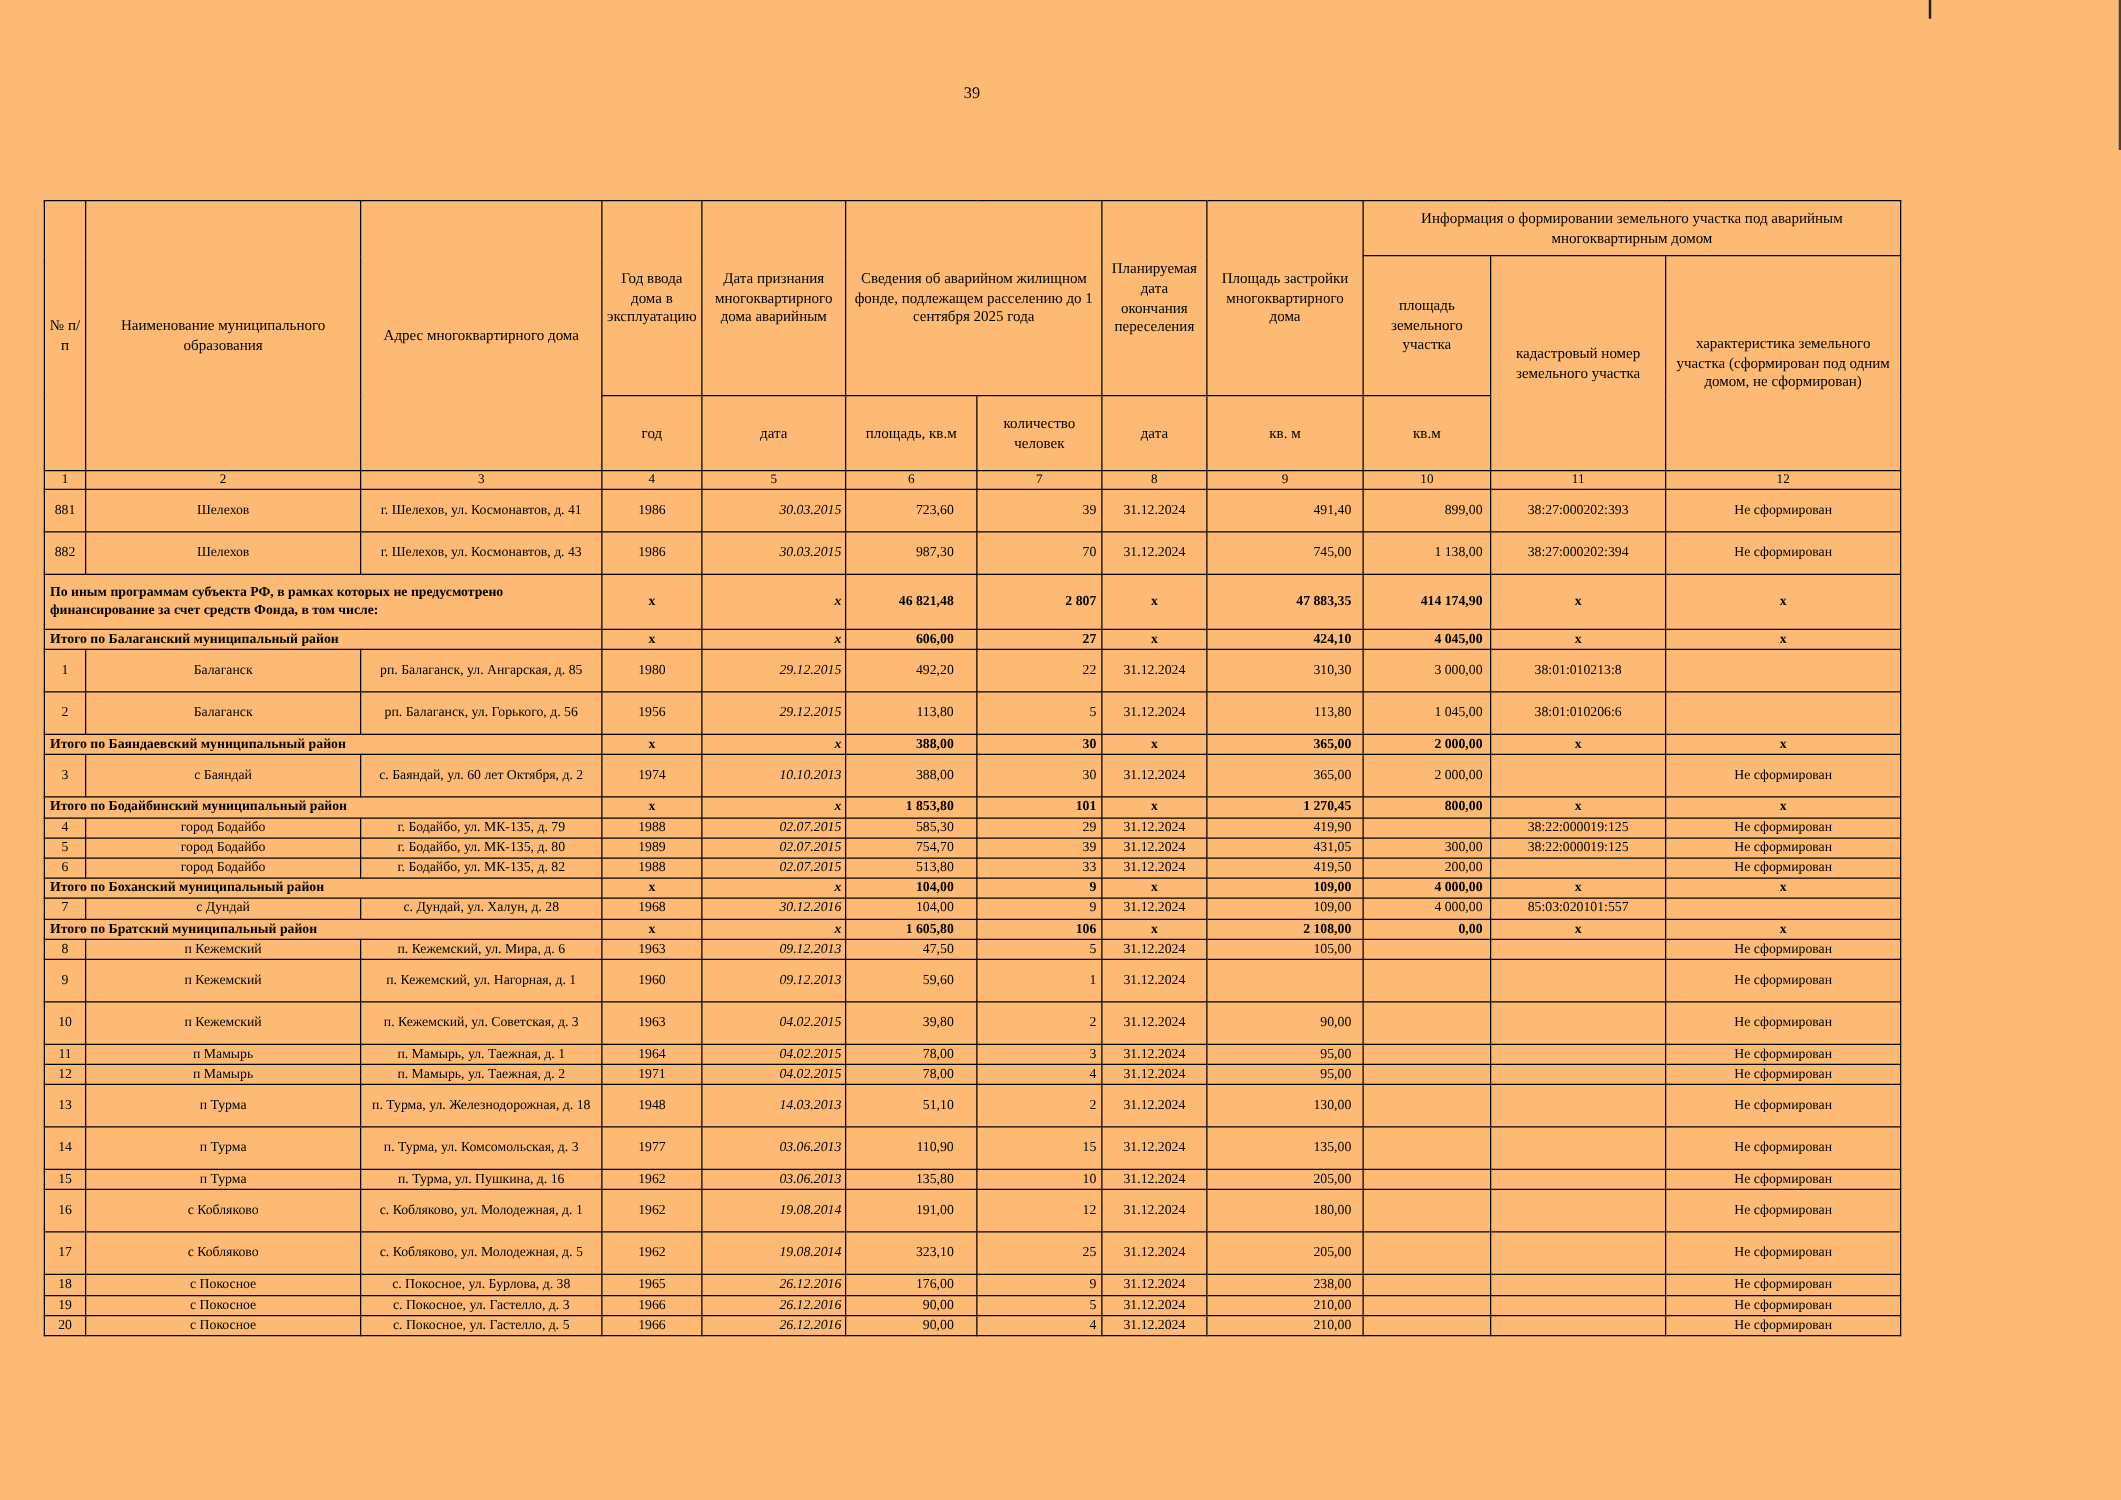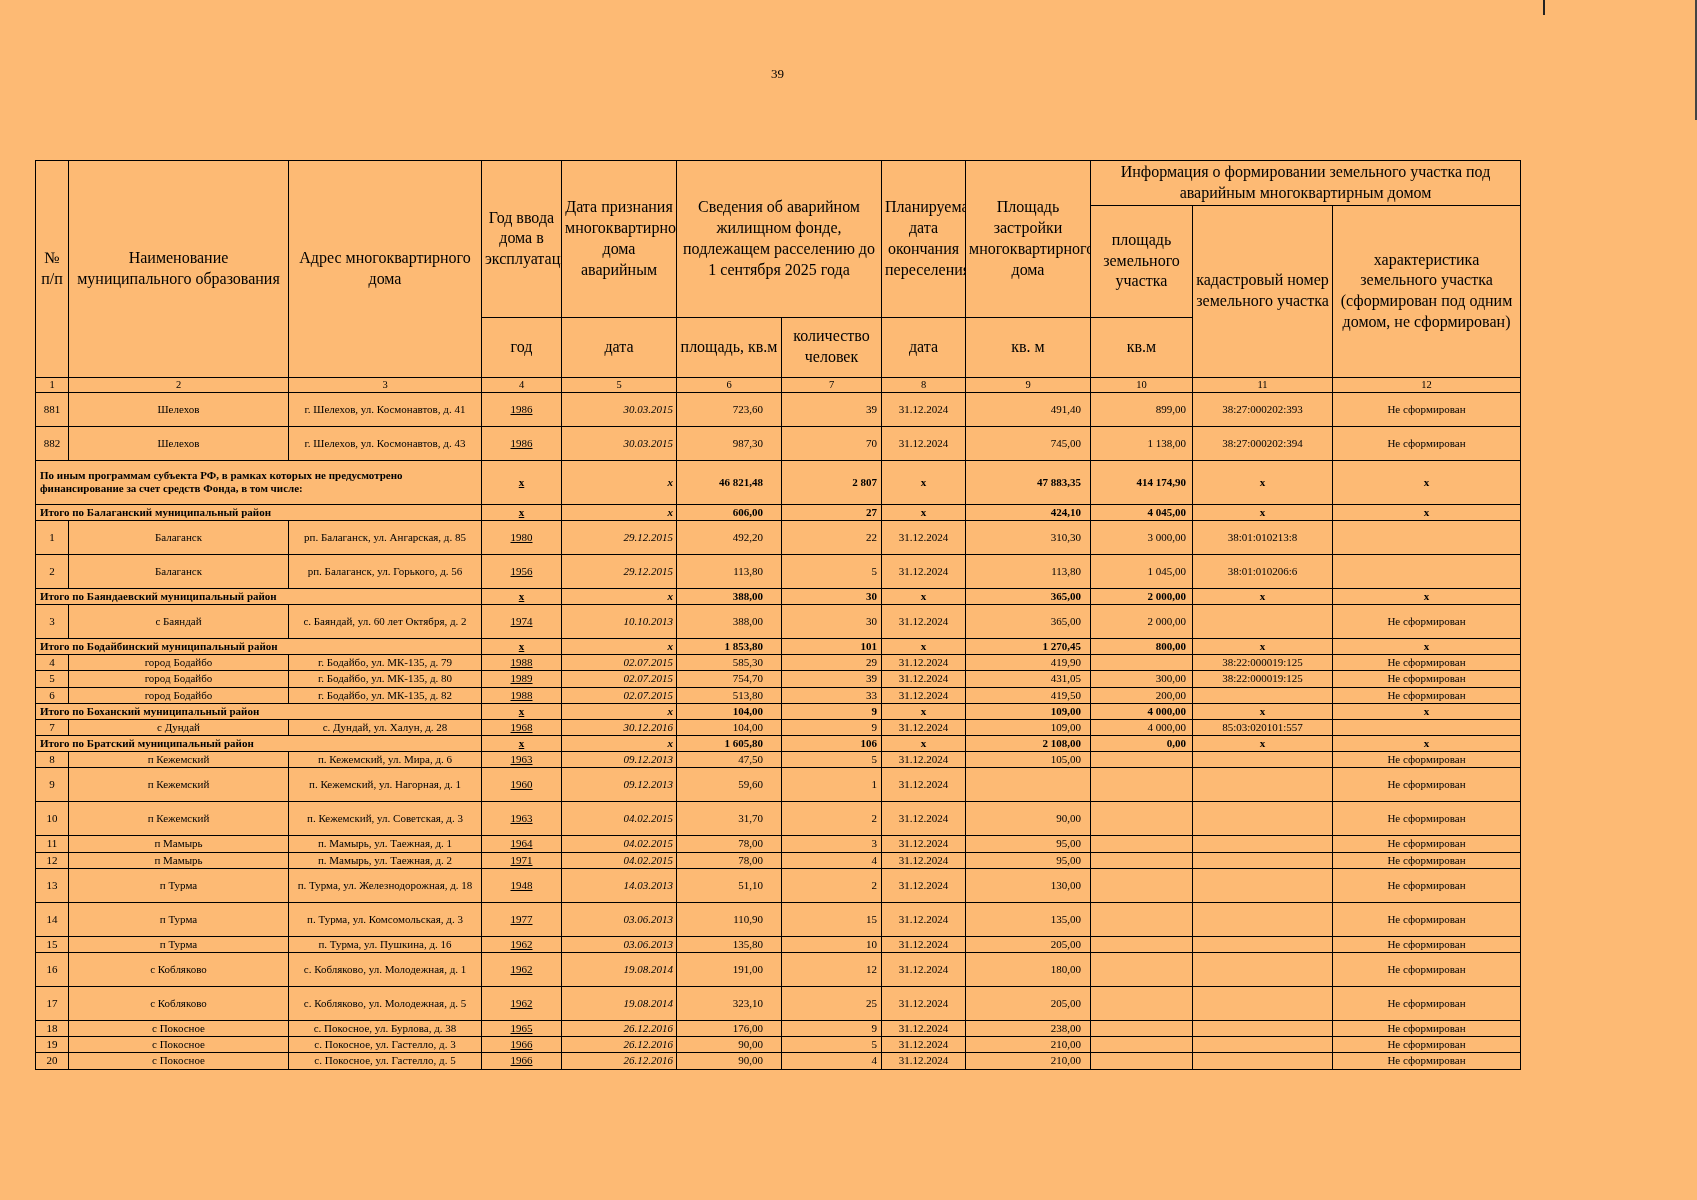--- a/index.html
+++ b/index.html
@@ -49,39 +49,39 @@
   }
   th, td {
     border: 1px solid #000;
     vertical-align: middle;
     padding: 1px 3px;
     overflow: hidden;
   }
   thead th {
     font-weight: normal;
     text-align: center;
-    font-size: 16px;
+    font-size: 12px;
     line-height: 1.3;
   }
   tr.h1 { height: 44px; }
   tr.h2 { height: 112px; }
   tr.h3 { height: 60px; }
   tr.hnum { height: 15px; }
   tr.hnum th { font-size: 10.5px; padding: 0 2px; }
 
   tbody tr { height: 14px; }
   tbody tr.tall { height: 34px; }
   tbody tr.r-section { height: 44px; }
   tbody tr.r-total { height: 14px; }
   tbody td { font-size: 11px; white-space: normal; }
 
   .c1 { text-align: center; }
   .c2 { text-align: center; }
   .c3 { text-align: center; }
-  .c4 { text-align: center; text-decoration: underline; }
+  .c4 { text-align: center; }
   .c5 { text-align: right; font-style: italic; }
   .c6 { text-align: right; padding-right: 18px; }
   .c7 { text-align: right; padding-right: 4px; }
   .c8 { text-align: center; }
   .c9 { text-align: right; padding-right: 9px; }
   .c10 { text-align: right; padding-right: 6px; }
   .c11 { text-align: center; }
   .c12 { text-align: center; }
 
   .label-cell {
@@ -381,21 +381,21 @@
           <td class="c10"></td>
           <td class="c11"></td>
           <td class="c12">Не сформирован</td>
         </tr>
         <tr class="r-data tall">
           <td class="c1">10</td>
           <td class="c2">п Кежемский</td>
           <td class="c3">п. Кежемский, ул. Советская, д. 3</td>
           <td class="c4">1963</td>
           <td class="c5">04.02.2015</td>
-          <td class="c6">31,70</td>
+          <td class="c6">39,80</td>
           <td class="c7">2</td>
           <td class="c8">31.12.2024</td>
           <td class="c9">90,00</td>
           <td class="c10"></td>
           <td class="c11"></td>
           <td class="c12">Не сформирован</td>
         </tr>
         <tr class="r-data">
           <td class="c1">11</td>
           <td class="c2">п Мамырь</td>

